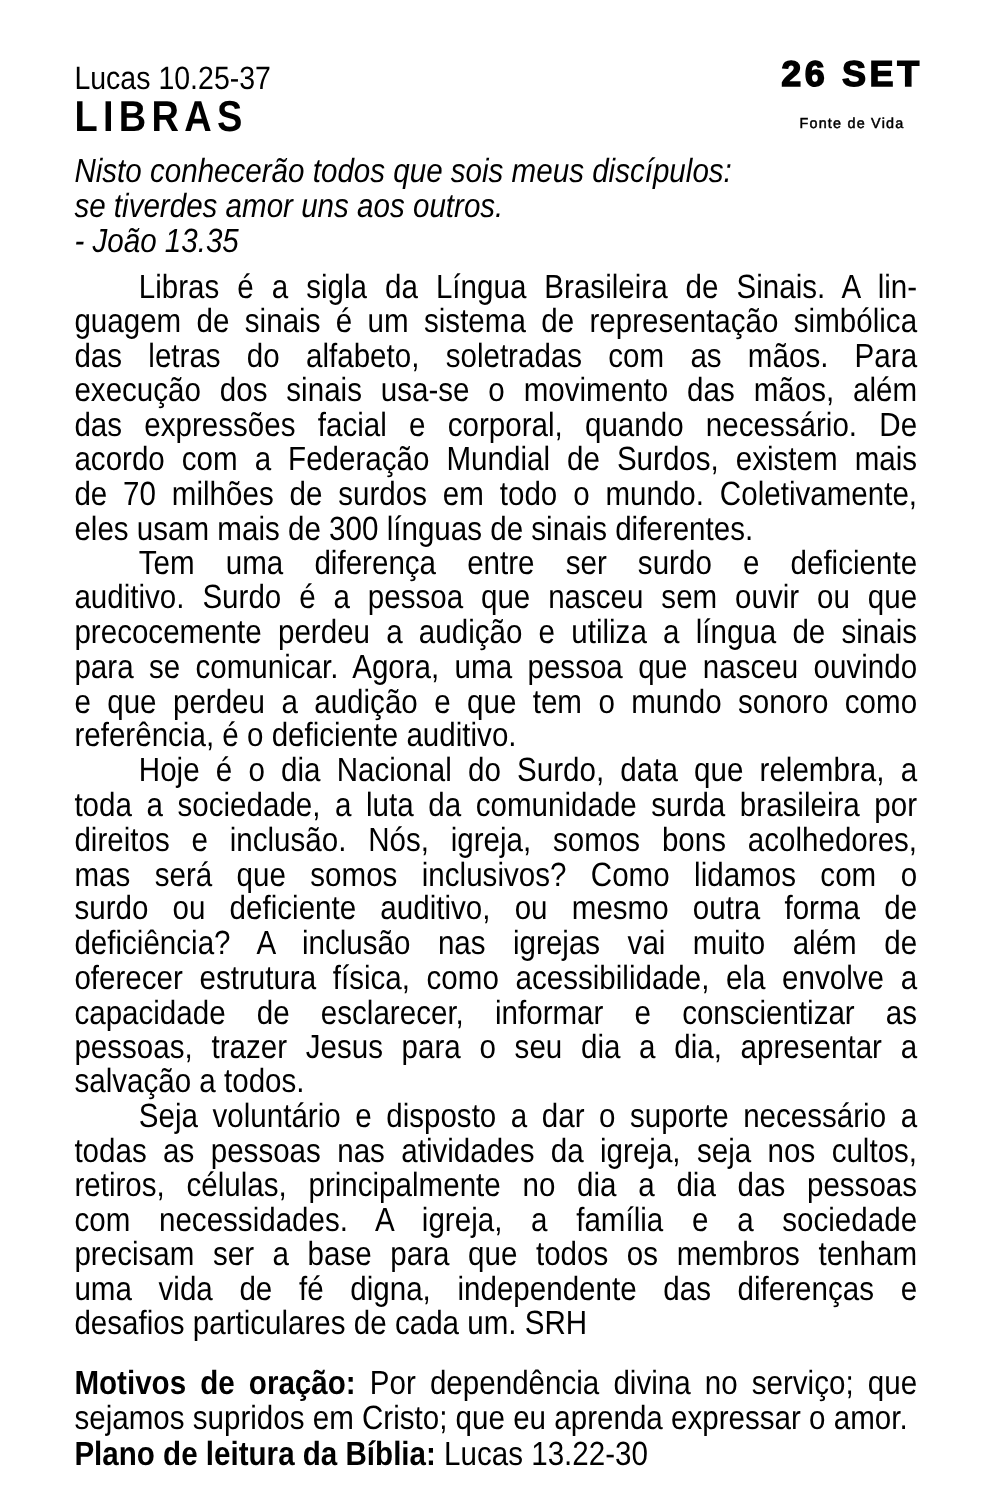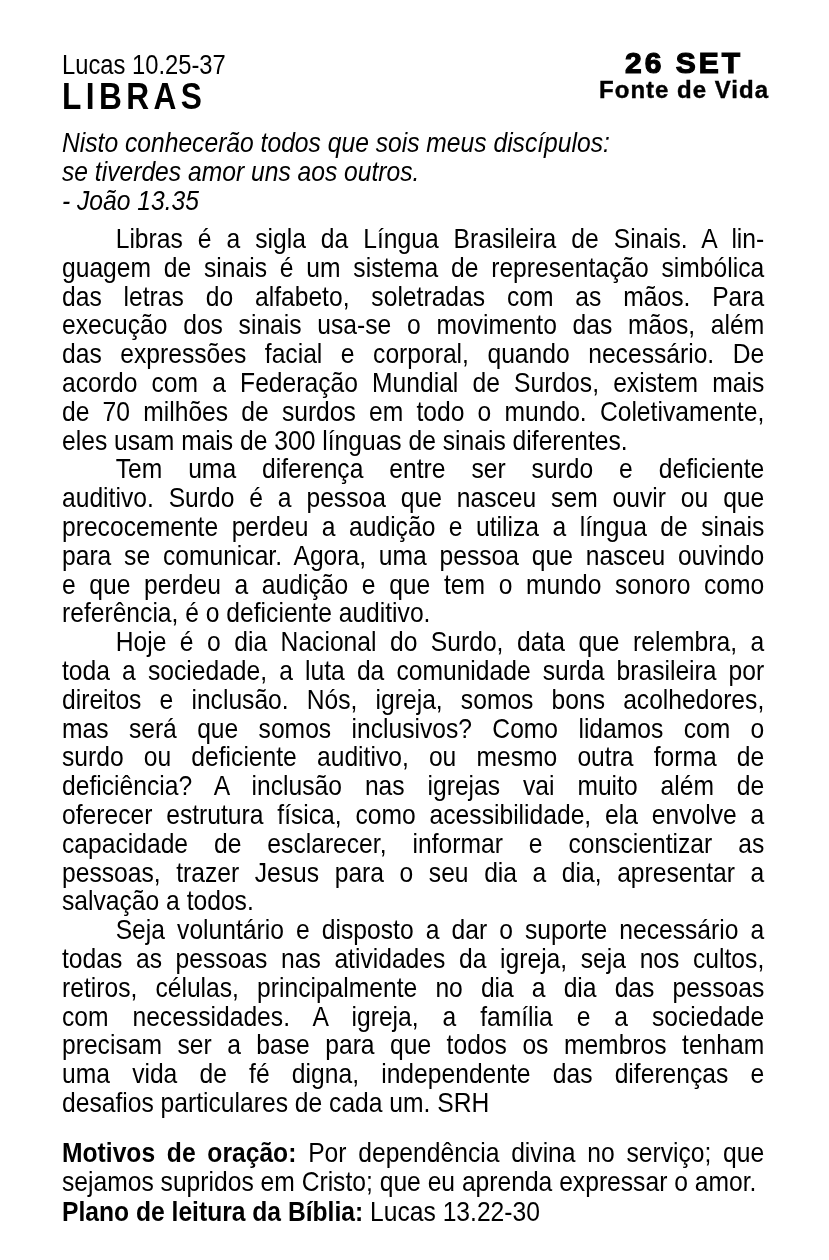--- a/index.html
+++ b/index.html
@@ -67,25 +67,25 @@
     text-align: center;
   }
   .date-label {
     font-size: 30px;
     line-height: 32px;
     font-weight: bold;
     letter-spacing: 3px;
     -webkit-text-stroke: 1.2px #000000;
   }
   .brand-label {
-    font-size: 24px;
+    font-size: 12px;
     line-height: 20px;
-    font-weight: bold;
+    font-weight: normal;
     letter-spacing: 1px;
-    margin-top: 1px;
+    margin-top: 14px;
     -webkit-text-stroke: 0.4px #000000;
   }
 </style>
 </head>
 <body>
 
 <div class="page">
 
   <div class="right-header">
     <div class="date-label">26 SET</div>

